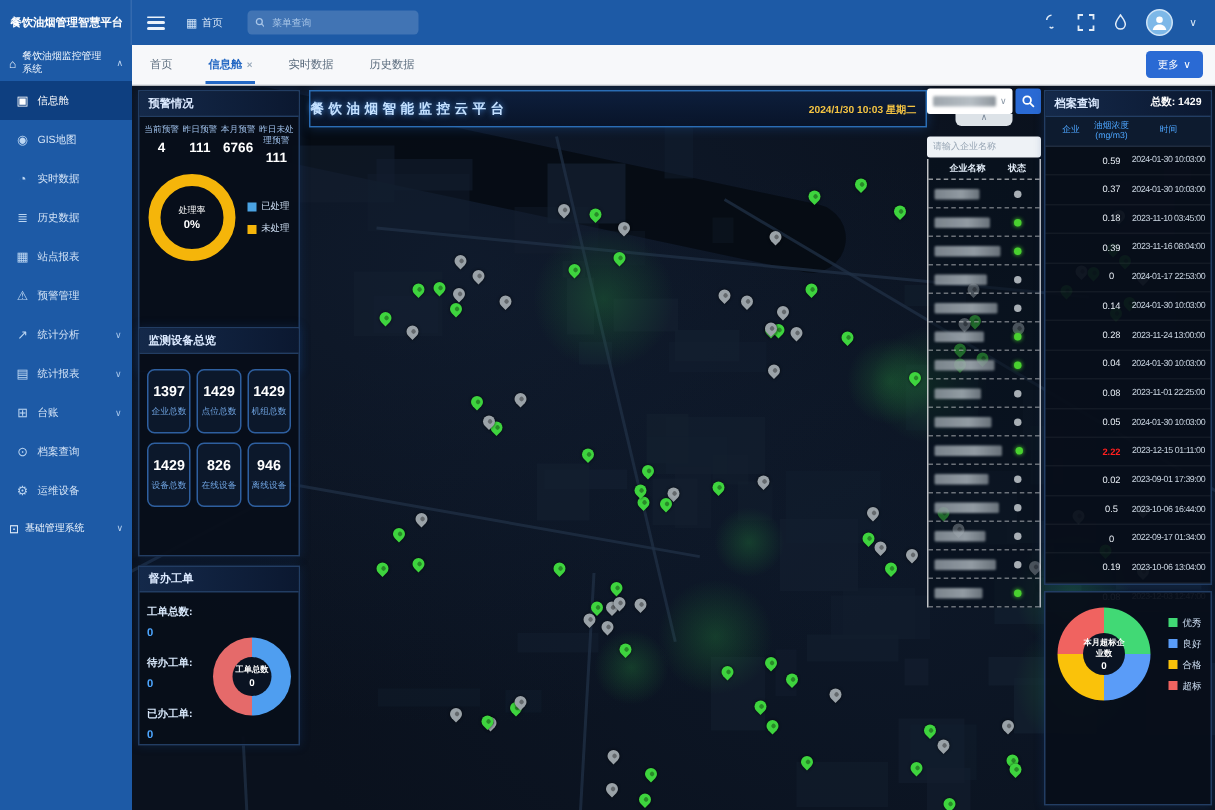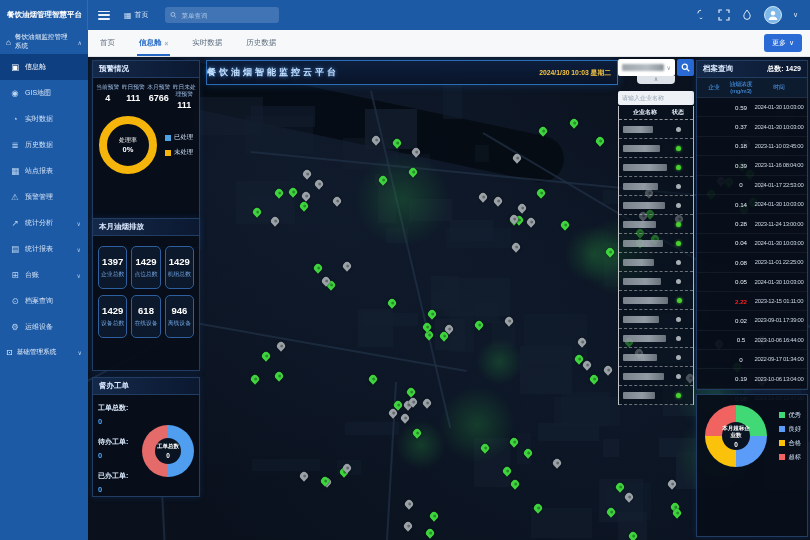--- a/index.html
+++ b/index.html
@@ -512,41 +512,41 @@
             <div class="lgitem">
               <span class="lgsq" style="background: rgb(245, 181, 10);"></span>
               <span>未处理</span>
             </div>
           </div>
       </div>
     </section>
 
     <section class="panel p-devices">
       <div class="ptitle">
-          <span>本月油烟排放</span>
+          <span>监测设备总览</span>
         </div>
       <div class="dgrid">
           <div class="dbox">
             <div class="vl">1397</div>
             <div class="lb">企业总数</div>
           </div>
           <div class="dbox">
             <div class="vl">1429</div>
             <div class="lb">点位总数</div>
           </div>
           <div class="dbox">
             <div class="vl">1429</div>
             <div class="lb">机组总数</div>
           </div>
           <div class="dbox">
             <div class="vl">1429</div>
             <div class="lb">设备总数</div>
           </div>
           <div class="dbox">
-            <div class="vl">618</div>
+            <div class="vl">826</div>
             <div class="lb">在线设备</div>
           </div>
           <div class="dbox">
             <div class="vl">946</div>
             <div class="lb">离线设备</div>
           </div>
         </div>
     </section>
 
     <section class="panel p-orders">

